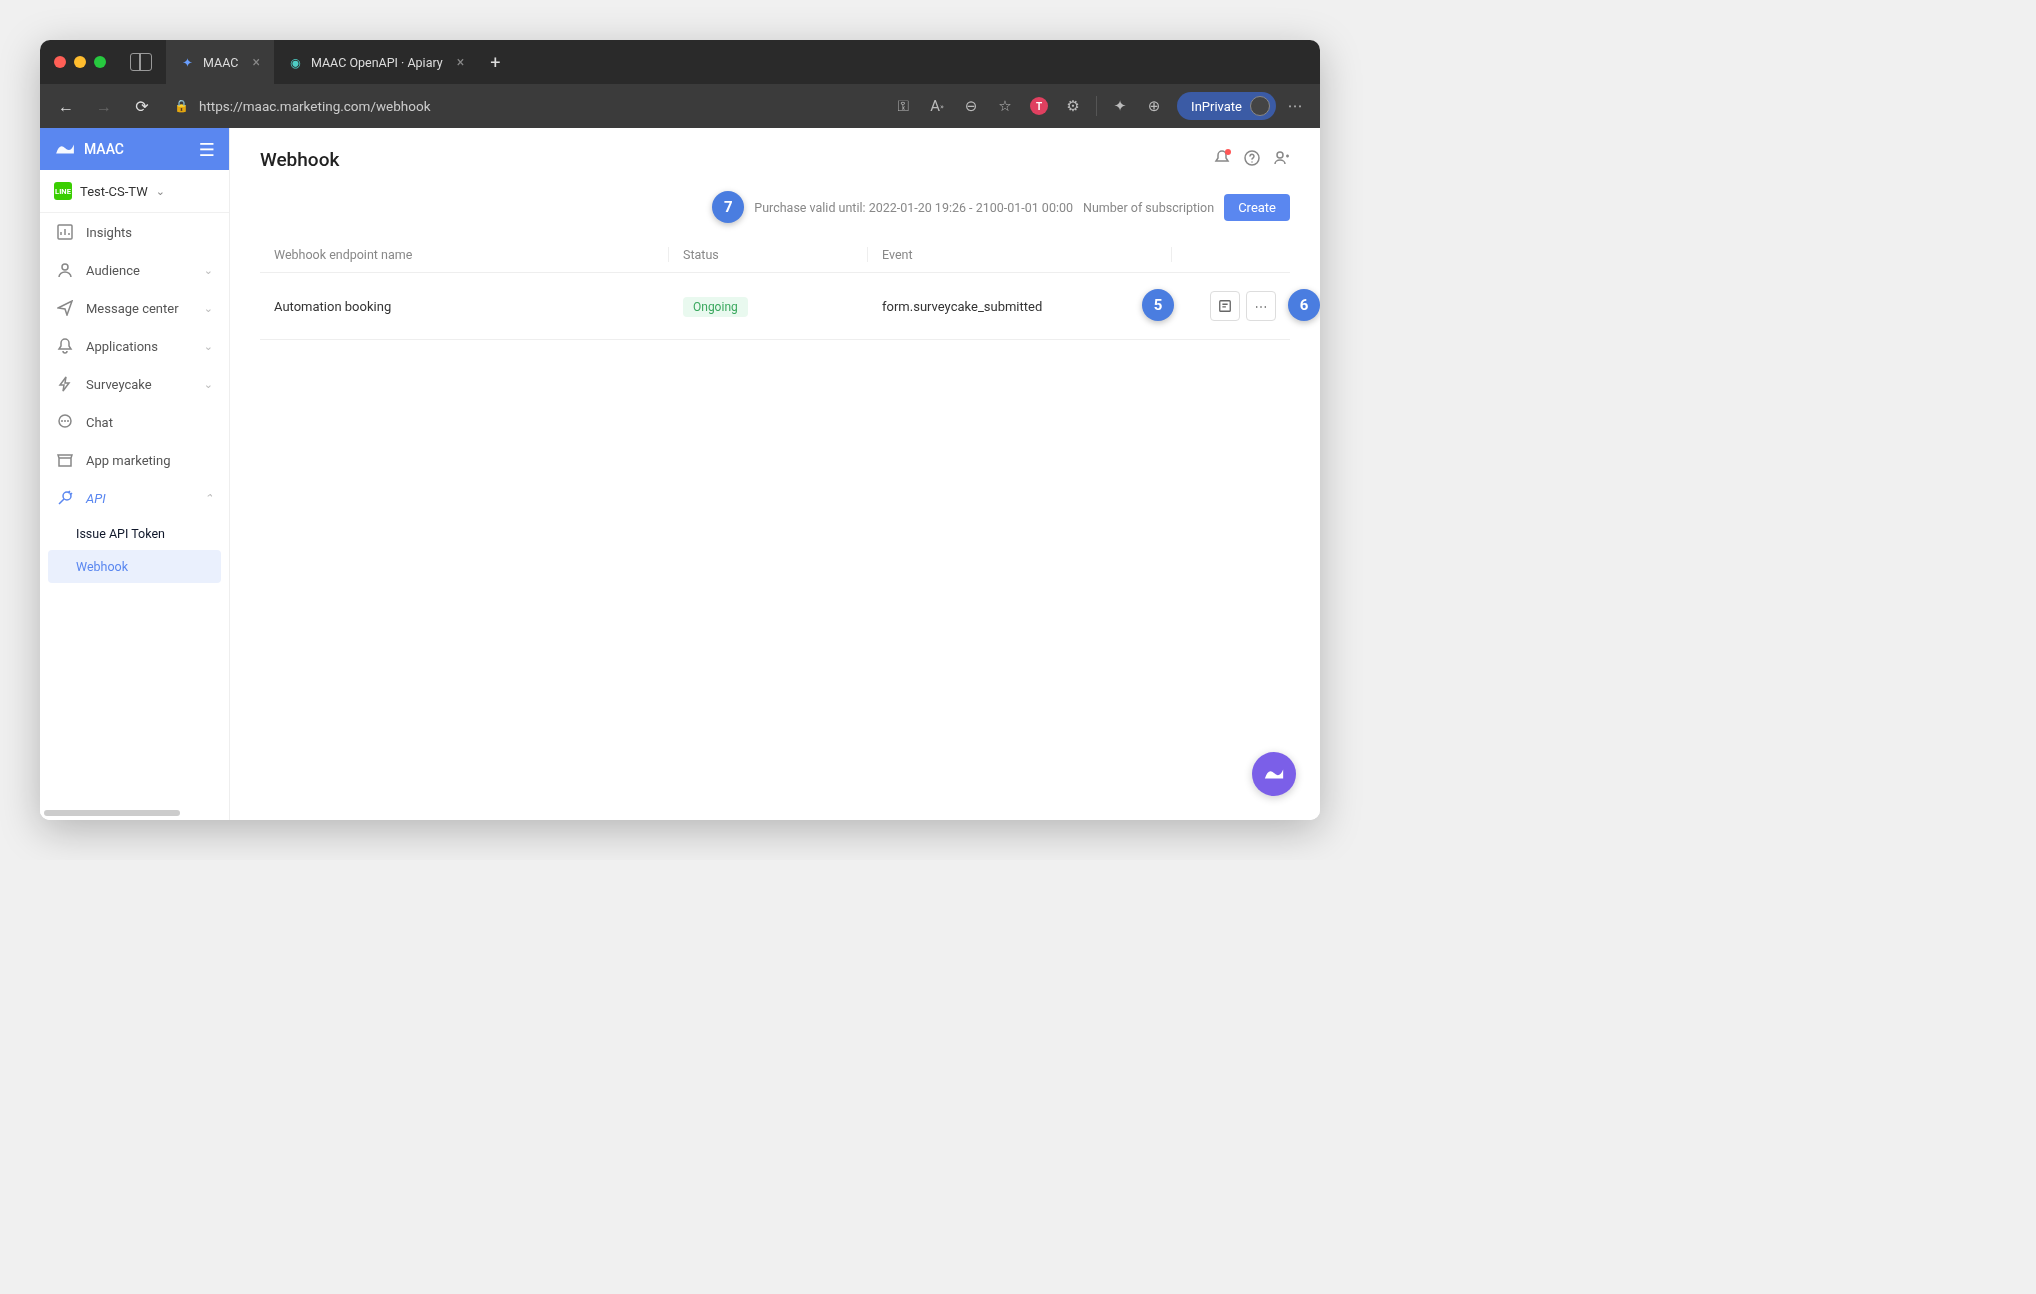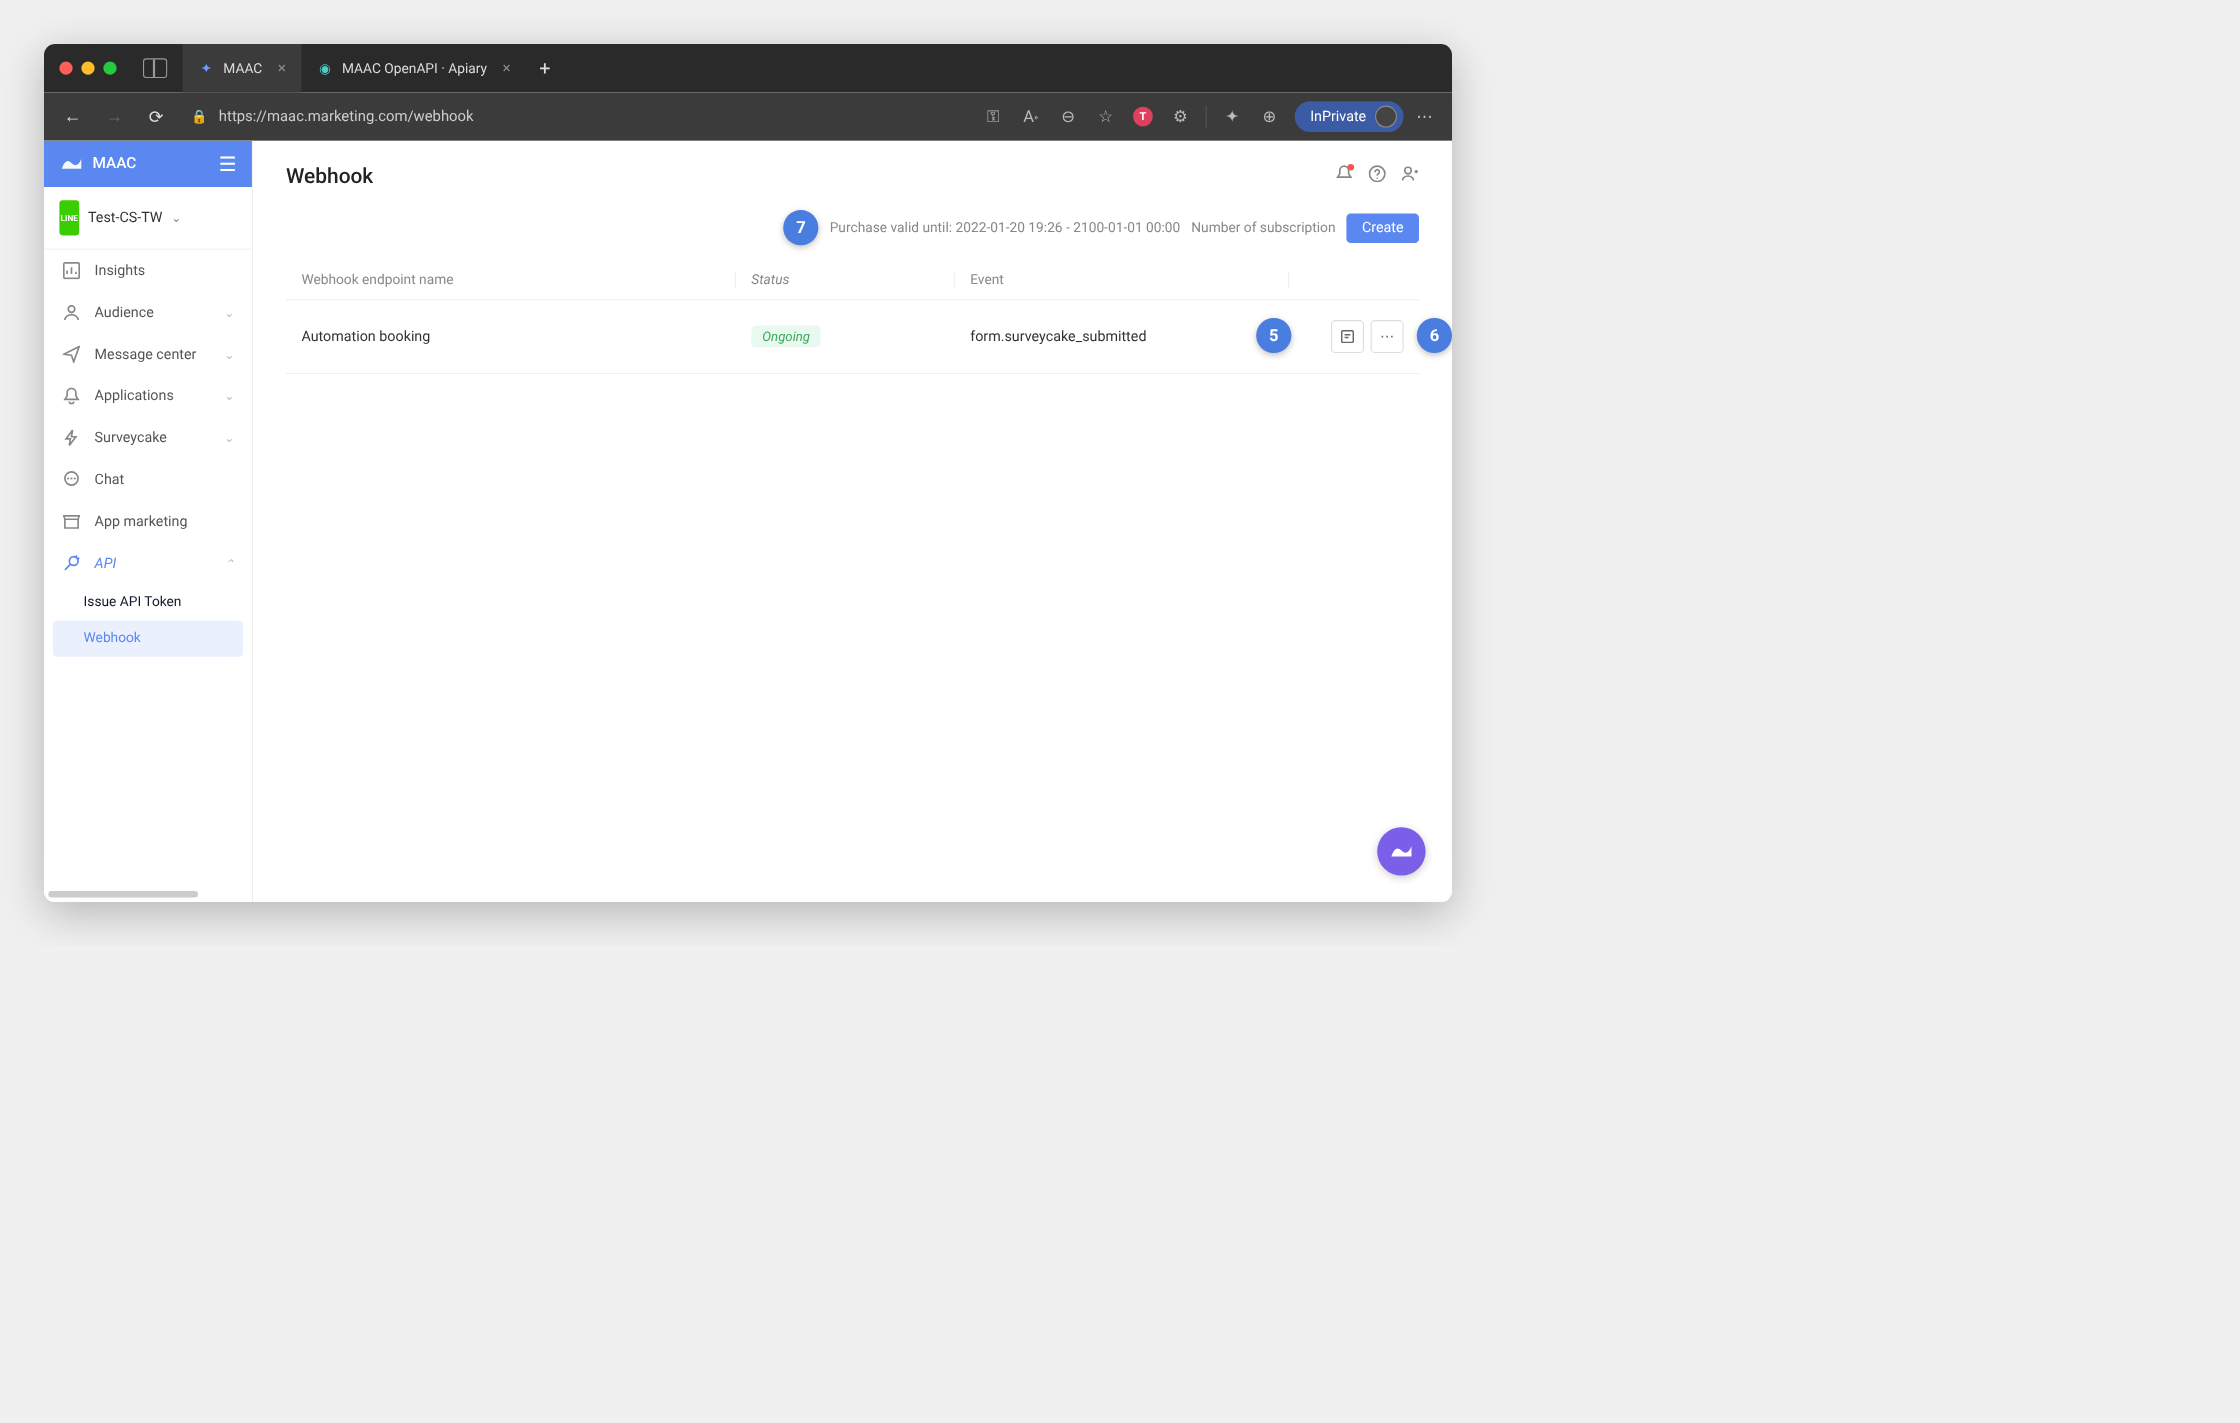--- a/index.html
+++ b/index.html
@@ -94,21 +94,21 @@
   display:flex; align-items:center; padding: 0 14px;
   font-weight: 500; font-size: 14px;
 }
 .sidebar-header-logo { font-size:18px; margin-right:8px; display:flex; align-items:center;}
 .menu-toggle { margin-left:auto; color:#fff; cursor:pointer; font-size:18px;}
 .org-selector {
   display:flex; align-items:center; gap:8px;
   padding: 12px 14px; border-bottom:1px solid #f0f0f0;
   font-size: 13px; color:#333; cursor:pointer;
 }
-.line-badge { width:18px; height:32px; background:#3ACE01; color:#fff; font-size:7.5px; display:flex; align-items:center; justify-content:center; border-radius:3px; font-weight:bold;}
+.line-badge { width:18px; height:18px; background:#3ACE01; color:#fff; font-size:7.5px; display:flex; align-items:center; justify-content:center; border-radius:3px; font-weight:bold;}
 
 .nav-item {
   display:flex; align-items:center; gap:12px;
   padding: 10px 16px; color:#555; font-size:13px;
   cursor:pointer;
 }
 .nav-item.active { color:#5a87f0;font-style:italic; }
 .nav-icon { width:18px; height:18px; display:flex; align-items:center; justify-content:center; color:#888; font-size:15px;}
 .nav-item.active .nav-icon { color:#5a87f0;}
 .nav-chevron { margin-left:auto; color:#bbb; font-size:11px;}
@@ -129,21 +129,21 @@
 
 .info-row { display:flex; align-items:center; justify-content:flex-end; gap:10px; margin-bottom:14px; font-size:12.5px; color:#888;}
 .create-btn {
   background:#5a87f0; color:#fff; border:none; border-radius:4px;
   padding: 6px 14px; font-size:13px; cursor:pointer;text-align:right;
 }
 
 .table-header { display:flex; padding:10px 14px; border-bottom:1px solid #eee; color:#888; font-size:12.5px;}
 .col-divider { width:1px; background:#eee; margin:0 14px;}
 .col-name { flex: 0 0 380px;}
-.col-status { flex: 0 0 170px; font-style: italic;}
+.col-status { flex: 0 0 170px;}
 .col-event { flex: 1;}
 .col-actions { flex: 0 0 90px;}
 
 .table-row { display:flex; align-items:center; padding:18px 14px; border-bottom:1px solid #eee; font-size:13px; color:#333;}
 .status-badge { background:#e9f9ef; color:#3aa85e; padding:3px 10px; border-radius:4px; font-size:12px;}
 .row-action-btn { width:30px; height:30px; border:1px solid #ddd; border-radius:4px; background:#fff; display:flex; align-items:center; justify-content:center; cursor:pointer; color:#666; margin-left:6px; font-size:13px;}
 
 .annotation-bubble {
   position:absolute; width:32px; height:32px; border-radius:50%;
   background:#4a7de0; color:#fff; font-weight:bold; font-size:15px;

